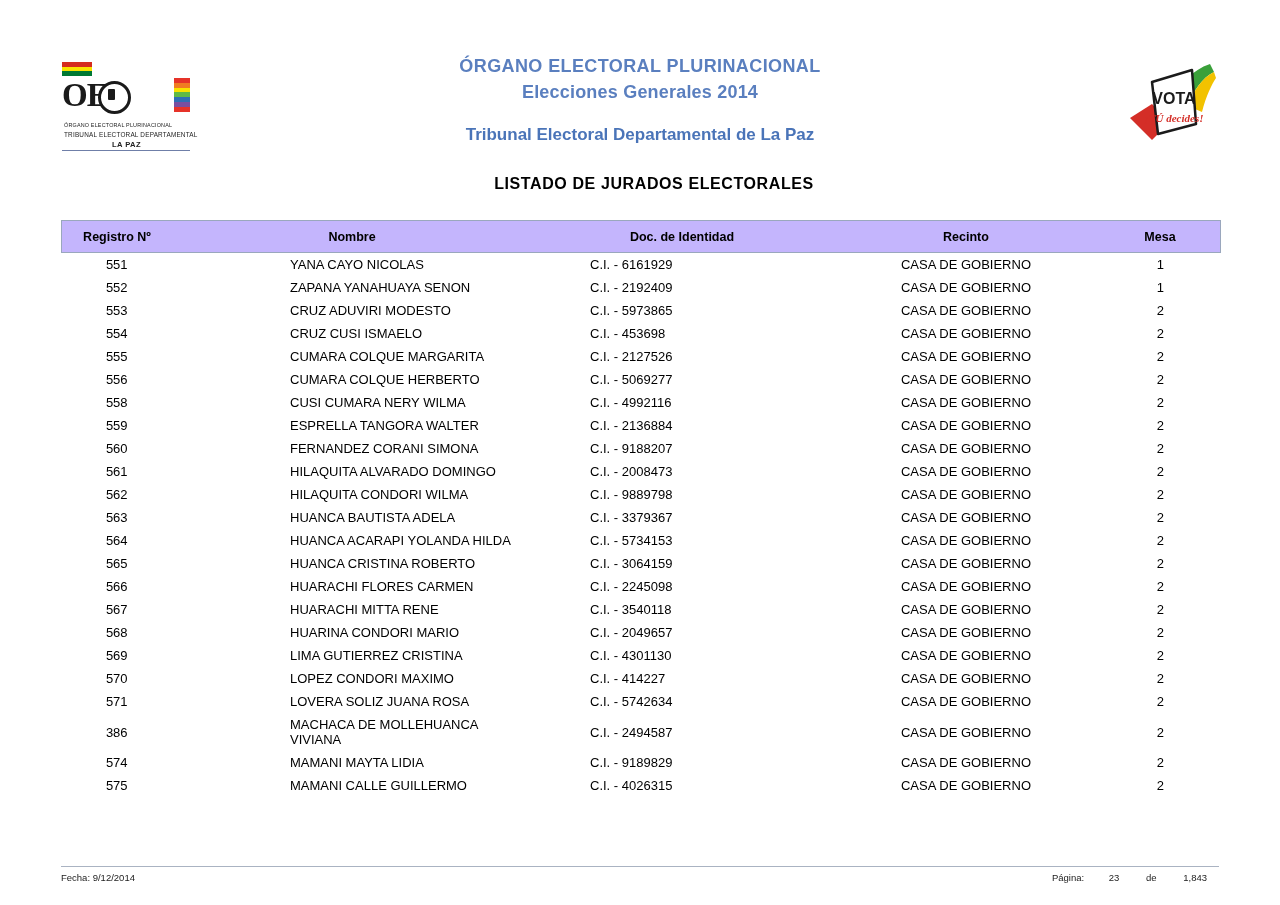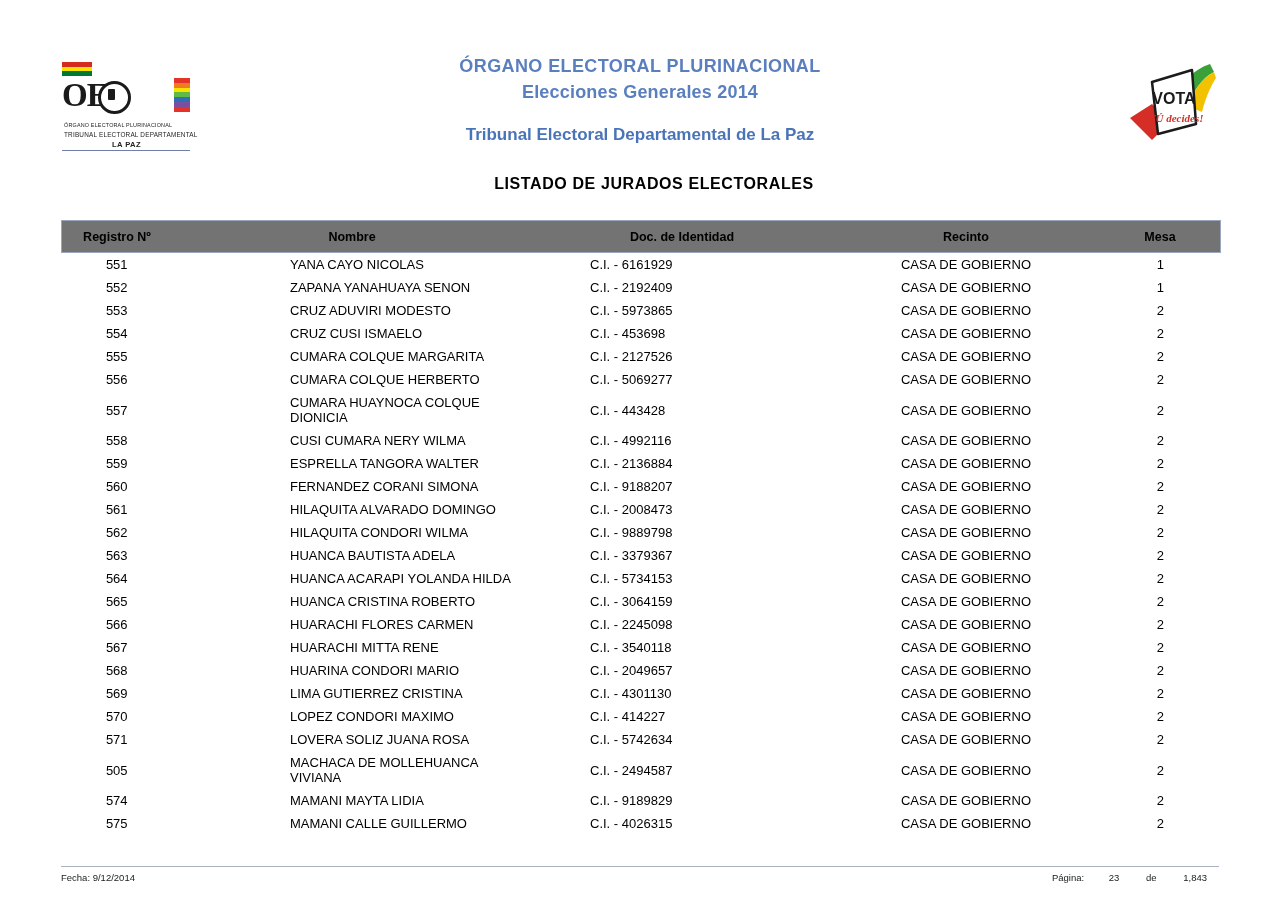--- a/index.html
+++ b/index.html
@@ -185,21 +185,21 @@
   table.jurados {
     width: 1158px;
     border-collapse: collapse;
     table-layout: fixed;
   }
   table.jurados thead th {
     font-size: 12.5px;
     font-weight: bold;
     padding: 9px 0 8px 0;
     border: 1px solid #9aa7bd;
-    background: #737373;
+    background: #c4b5fd;
     text-align: center;
   }
   table.jurados thead th.th-left  { border-right: none; }
   table.jurados thead th.th-mid   { border-left: none; border-right: none; }
   table.jurados thead th.th-right { border-left: none; }
 
   table.jurados tbody td {
     font-size: 13px;
     padding: 4px 0;
     border: none;
@@ -342,27 +342,20 @@
             <td class="col-mesa">2</td>
           </tr>
           <tr>
             <td class="col-reg">556</td>
             <td class="col-nombre">CUMARA COLQUE  HERBERTO</td>
             <td class="col-doc">C.I. - 5069277</td>
             <td class="col-rec">CASA DE GOBIERNO</td>
             <td class="col-mesa">2</td>
           </tr>
           <tr>
-            <td class="col-reg">557</td>
-            <td class="col-nombre">CUMARA HUAYNOCA COLQUE DIONICIA</td>
-            <td class="col-doc">C.I. - 443428</td>
-            <td class="col-rec">CASA DE GOBIERNO</td>
-            <td class="col-mesa">2</td>
-          </tr>
-          <tr>
             <td class="col-reg">558</td>
             <td class="col-nombre">CUSI CUMARA  NERY WILMA</td>
             <td class="col-doc">C.I. - 4992116</td>
             <td class="col-rec">CASA DE GOBIERNO</td>
             <td class="col-mesa">2</td>
           </tr>
           <tr>
             <td class="col-reg">559</td>
             <td class="col-nombre">ESPRELLA TANGORA  WALTER</td>
             <td class="col-doc">C.I. - 2136884</td>
@@ -447,21 +440,21 @@
             <td class="col-mesa">2</td>
           </tr>
           <tr>
             <td class="col-reg">571</td>
             <td class="col-nombre">LOVERA SOLIZ  JUANA ROSA</td>
             <td class="col-doc">C.I. - 5742634</td>
             <td class="col-rec">CASA DE GOBIERNO</td>
             <td class="col-mesa">2</td>
           </tr>
           <tr>
-            <td class="col-reg">505</td>
+            <td class="col-reg">386</td>
             <td class="col-nombre">MACHACA  DE MOLLEHUANCA VIVIANA</td>
             <td class="col-doc">C.I. - 2494587</td>
             <td class="col-rec">CASA DE GOBIERNO</td>
             <td class="col-mesa">2</td>
           </tr>
           <tr>
             <td class="col-reg">574</td>
             <td class="col-nombre">MAMANI  MAYTA LIDIA</td>
             <td class="col-doc">C.I. - 9189829</td>
             <td class="col-rec">CASA DE GOBIERNO</td>

